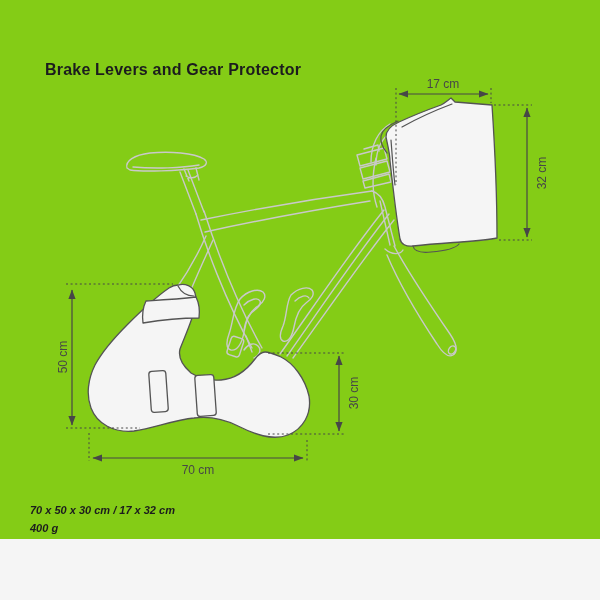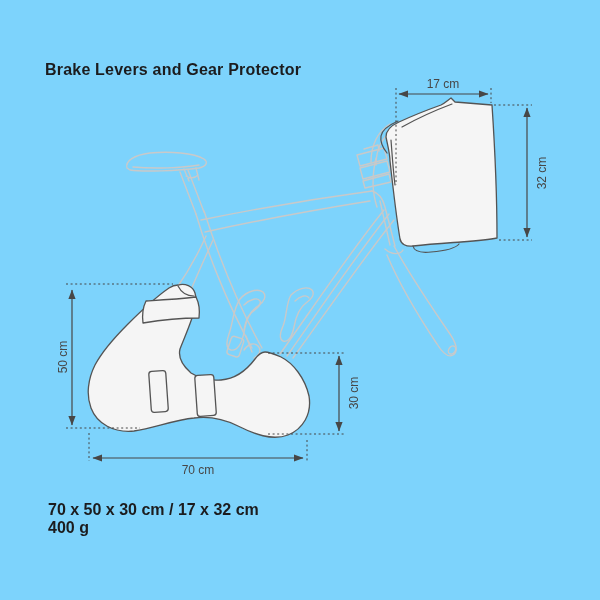--- a/index.html
+++ b/index.html
@@ -1,31 +1,32 @@
 <!DOCTYPE html>
 <html><head>
 <meta charset="utf-8">
 <style>
   html,body{margin:0;padding:0;}
   body{
     width:600px;height:600px;overflow:hidden;
     background:#f5f5f5;
     font-family:"Liberation Sans", sans-serif;
   }
-  #stage{position:relative;width:600px;height:600px;background:#7dd3fc;}
+  #stage{position:relative;width:600px;height:539px;background:#84cc16;}
   #art{position:absolute;left:0;top:0;}
   .page-title{
     position:absolute;left:45px;top:61px;
     font-size:16px;font-weight:bold;letter-spacing:.2px;color:#1c1c1e;
     white-space:nowrap;
   }
   .specs{
-    position:absolute;left:48px;top:501px;
-    font-size:16px;font-weight:bold;line-height:18px;color:#1c1c1e;
+    position:absolute;left:30px;top:501px;
+    font-size:11px;font-weight:bold;line-height:18px;color:#1c1c1e;
     white-space:nowrap;
+    font-style:italic;
   }
   
   .bike{stroke:#c9c9c9;fill:none;stroke-width:1.4;stroke-linecap:round;stroke-linejoin:round;}
   .cover{stroke:#545454;fill:#f5f5f5;stroke-width:1.3;stroke-linecap:round;stroke-linejoin:round;}
   .cover-line{stroke:#545454;fill:none;stroke-width:1.2;stroke-linecap:round;stroke-linejoin:round;}
   .dim{stroke:#474747;fill:none;stroke-width:1.2;marker-start:url(#arr);marker-end:url(#arr);}
   .dot{stroke:#474747;fill:none;stroke-width:1;stroke-dasharray:2 2.6;}
   .dim-label{font-family:"Liberation Sans",sans-serif;font-size:12px;fill:#474747;}
 </style>
 </head>

